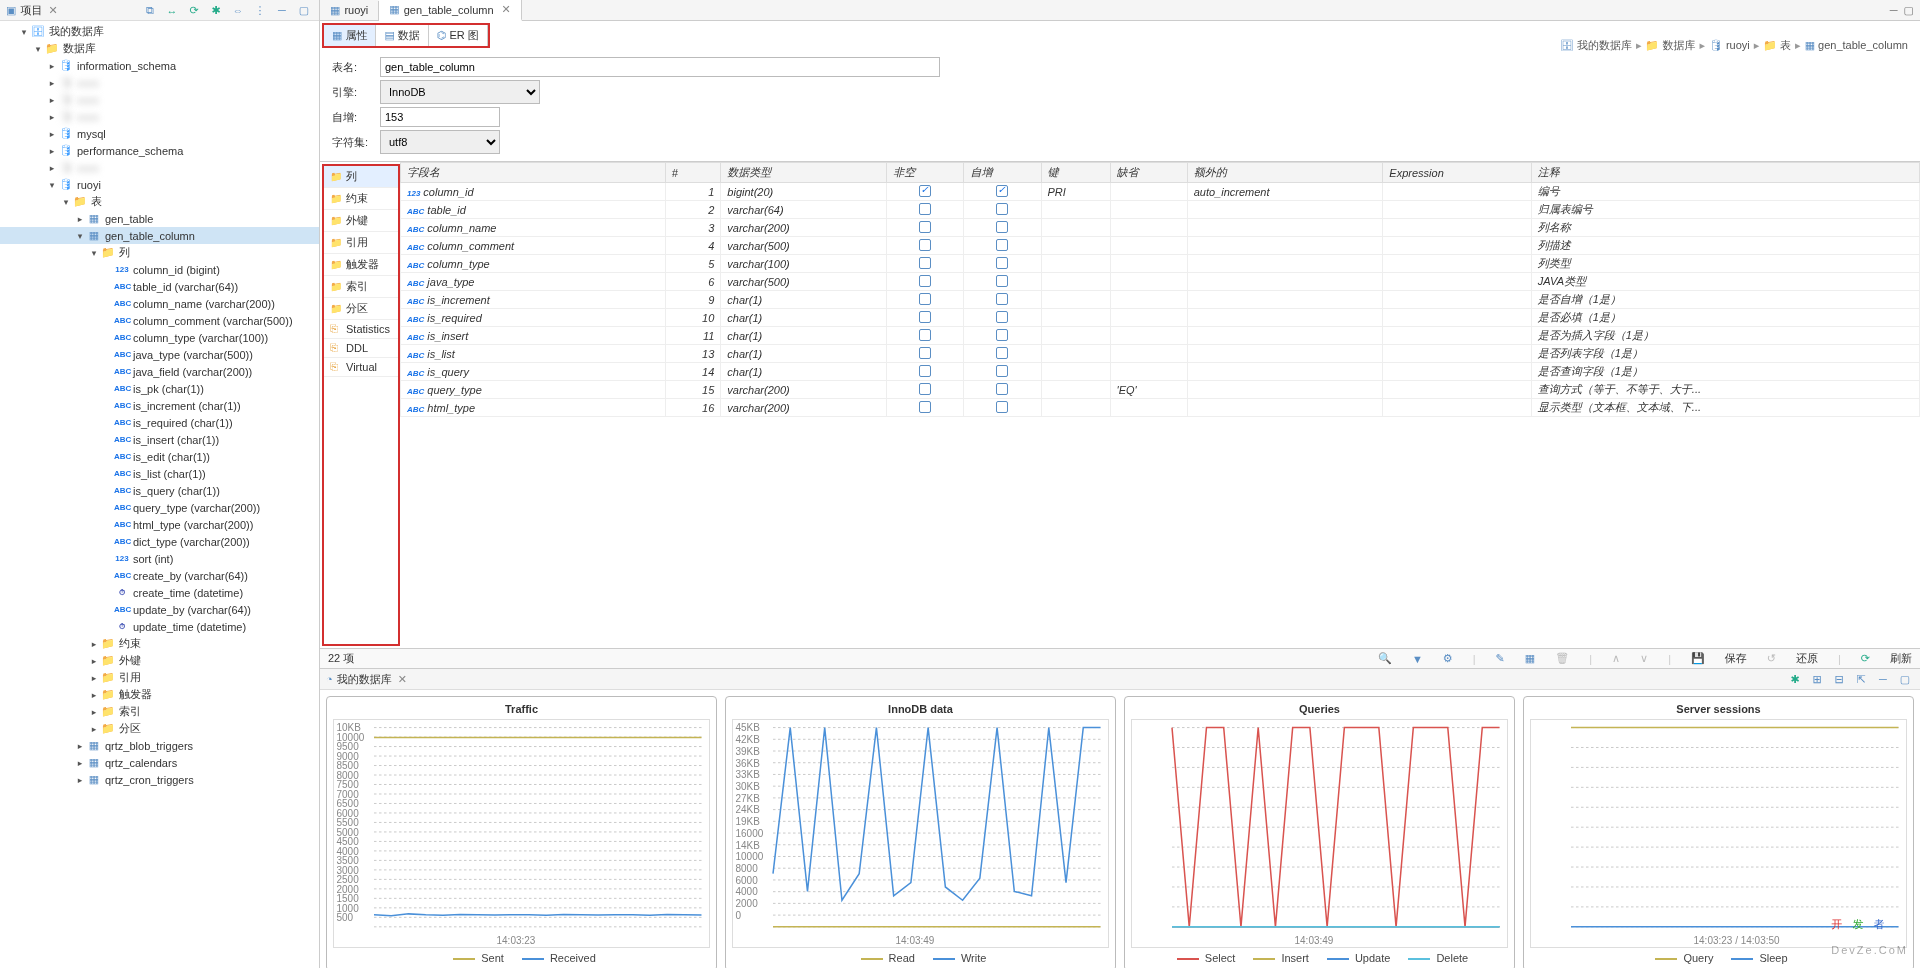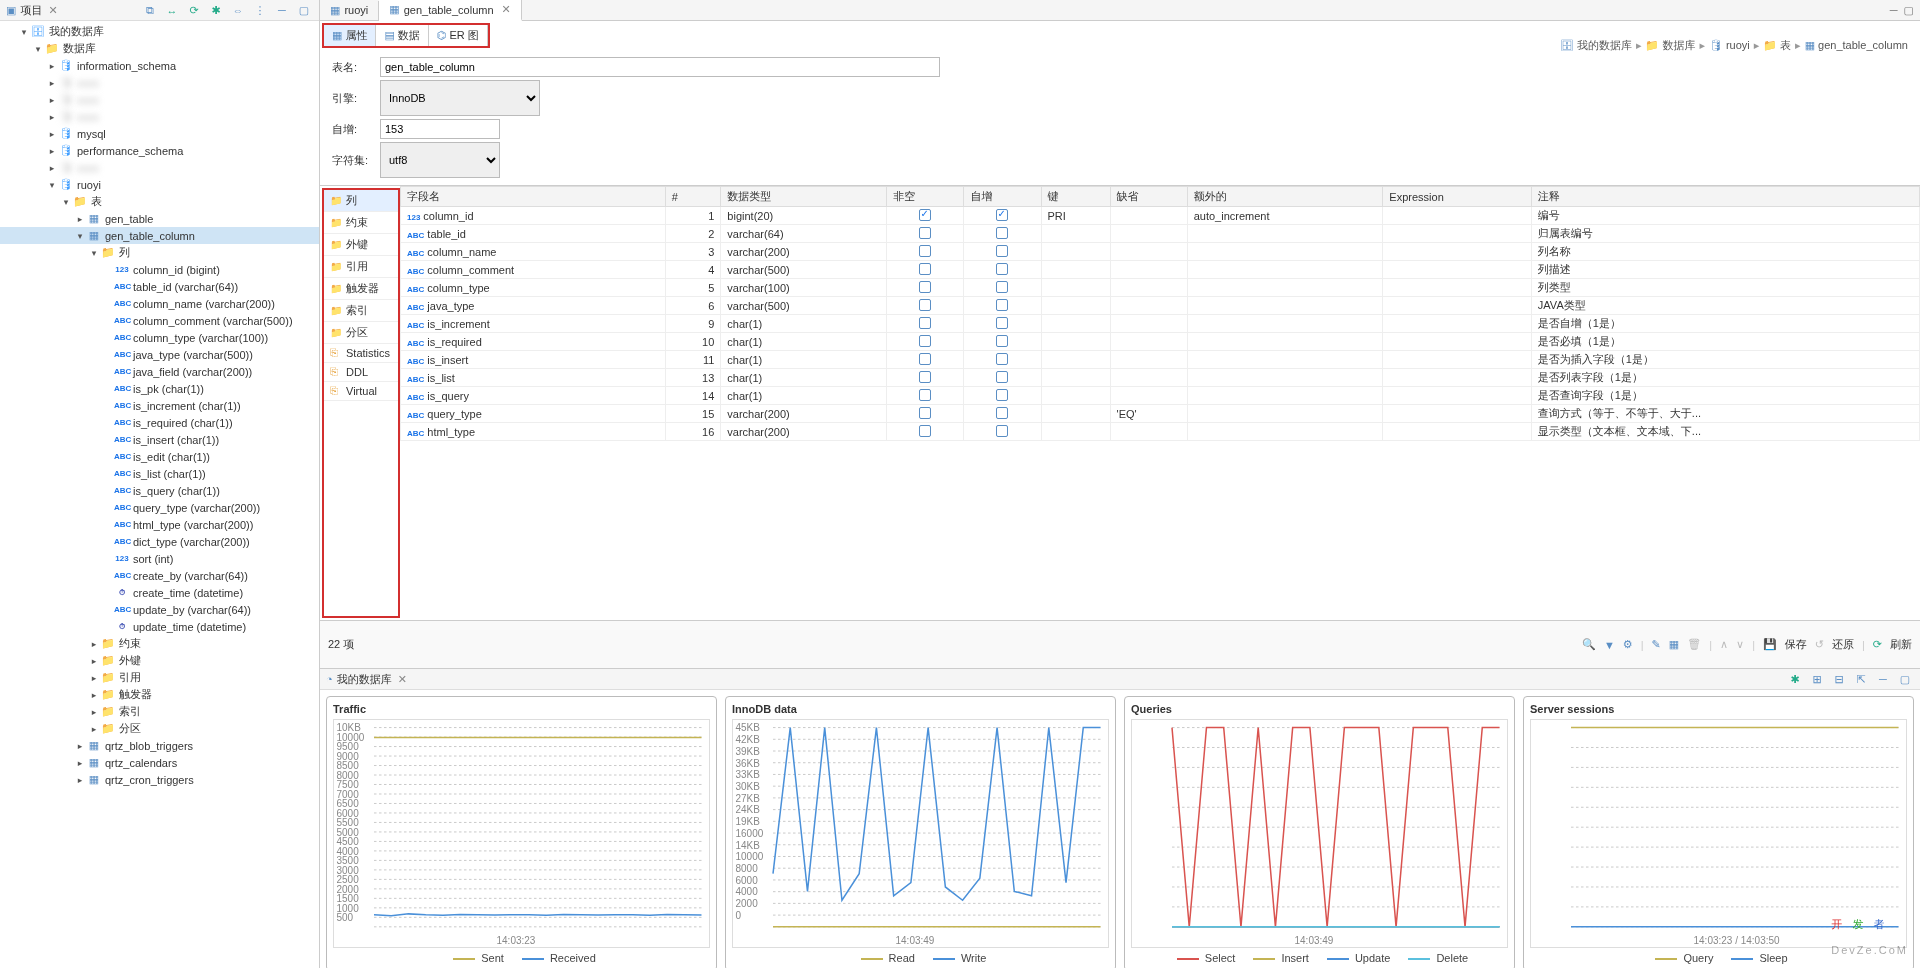--- a/index.html
+++ b/index.html
@@ -32,49 +32,49 @@
 .sub-tabbar { display: flex; border: 2px solid #d32f2f; margin: 2px; width: fit-content; }
 .sub-tab { padding: 3px 8px; border-right: 1px solid #ccc; display: flex; align-items: center; gap: 3px; cursor: pointer; }
 .sub-tab:first-child { background: #e3efff; }
 .breadcrumb { position: absolute; right: 12px; top: 38px; display: flex; align-items: center; gap: 4px; color: #555; }
 .breadcrumb .sep { color: #999; }
 .bc-ic { color: #5a8ec4; }
 .form-area { padding: 4px 12px; }
 .form-row { display: flex; align-items: center; margin: 3px 0; gap: 8px; }
 .form-row label { width: 40px; text-align: left; }
 .form-row input[type="text"] { border: 1px solid #bbb; padding: 2px 4px; height: 20px; }
-.form-row select { border: 1px solid #bbb; padding: 1px 4px; height: 36px; }
+.form-row select { border: 1px solid #bbb; padding: 1px 4px; height: 24px; }
 .wide { width: 560px; }
 .med { width: 160px; }
 .small { width: 120px; }
 .col-split { display: flex; border-top: 1px solid #ccc; flex: 1; min-height: 0; }
 .subnav { width: 78px; border: 2px solid #d32f2f; margin: 2px 0 2px 2px; }
 .subnav-item { display: flex; align-items: center; gap: 4px; padding: 3px 6px; border-bottom: 1px solid #eee; cursor: pointer; }
 .subnav-item.active { background: #e3efff; }
 .subnav-ic { color: #e6a23c; width: 12px; font-size: 10px; }
-.datagrid-wrap { flex: 1; display: flex; flex-direction: column; min-width: 0; }
+.datagrid-wrap { flex: 1; display: flex; flex-direction: column; min-width: 0; font-style: italic; }
 .grid { flex: 1; overflow: auto; }
 table.dg { border-collapse: collapse; width: 100%; }
 .dg th { background: #f4f4f4; text-align: left; padding: 2px 6px; border: 1px solid #ddd; font-weight: normal; white-space: nowrap; }
 .dg td { padding: 1px 6px; border: 1px solid #eee; white-space: nowrap; height: 17px; }
 .dg td.num { text-align: right; }
 .dg td.cb { text-align: center; }
 .chk { display:inline-block; width:12px; height:12px; border:1px solid #5a8ec4; border-radius:2px; position:relative; }
 .chk.on::after { content:"✓"; color:#1a73e8; font-size:10px; position:absolute; left:0; top:-2px; }
 .col-prefix { font-size:8px; font-weight:bold; color:#1a73e8; margin-right:3px; }
-.statusbar { border-top:1px solid #ccc; padding:16px 8px; display:flex; align-items:center; background:#f9f9f9; gap:8px; }
+.statusbar { border-top:1px solid #ccc; padding:2px 8px; display:flex; align-items:center; background:#f9f9f9; gap:20px; }
 .statusbar .flex1 { flex:1; }
 .statusbar .tool-ic { color:#5a8ec4; cursor:pointer; }
 .statusbar .tool-ic.dim { color:#bbb; }
 .bottom-panel { border-top:1px solid #ccc; display:flex; flex-direction:column; height: 300px; }
 .bp-header { padding:2px 6px; display:flex; align-items:center; gap:4px; border-bottom:1px solid #ddd; background:#f5f5f5; }
 .bp-header .flex1 { flex:1; }
 .charts { flex:1; display:flex; gap:8px; padding:6px; }
 .chart-card { flex:1; border:1px solid #bbb; border-radius:4px; padding:6px; display:flex; flex-direction:column; }
-.chart-title { font-weight:bold; margin-bottom:4px; }
+.chart-title { font-weight:bold; margin-bottom:4px;text-align:center; }
 .chart-body { flex:1; position:relative; border:1px solid #ddd; background:#fff; }
 .chart-legend { text-align:center; margin-top:4px; font-size:10px; color:#444; }
 .chart-legend span { margin:0 6px; }
 .lg-line { display:inline-block; width:22px; height:2px; vertical-align:middle; margin-right:2px; }
 .sent { background:#c4b454; }
 .recv { background:#4a90d9; }
 .rd { background:#c4b454; }
 .wr { background:#4a90d9; }
 .sel { background:#d9534f; }
 .ins { background:#c4b454; }

